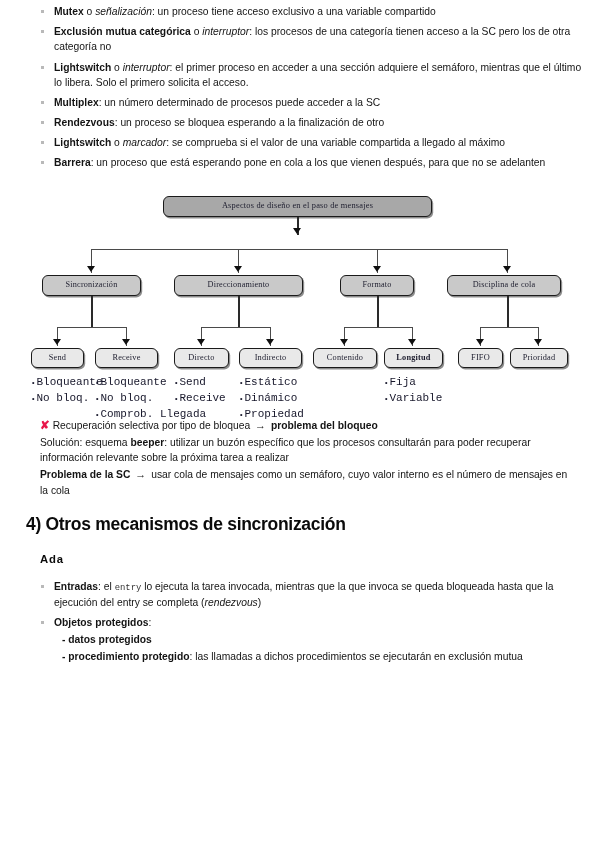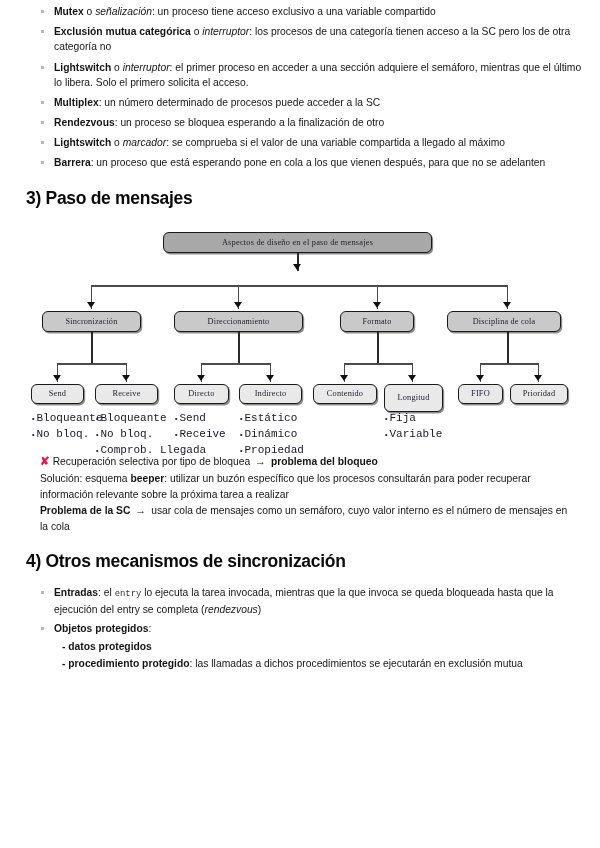--- a/index.html
+++ b/index.html
@@ -163,21 +163,20 @@
       <b>Rendezvous</b><span></span><i></i><span>: un proceso se bloquea esperando a la finalización de otro</span>
     </li>
     <li>
       <b>Lightswitch</b><span> o </span><i>marcador</i><span>: se comprueba si el valor de una variable compartida a llegado al máximo</span>
     </li>
     <li>
       <b>Barrera</b><span></span><i></i><span>: un proceso que está esperando pone en cola a los que vienen después, para que no se adelanten</span>
     </li>
   </ul>
 
-  <h2 class="sec" style="margin-top:15px;">3) Paso de mensajes</h2>
 
   <div class="diagram" style="margin-left:-14px;">
 
     <div class="node root" style="left:163px; top:21px; width:269px; height:21px;">
       <span>Aspectos de diseño en el paso de mensajes</span>
     </div>
 
     <div class="ln v thick" style="left:297px; top:42px; height:18px;"></div>
     <div class="arrowhead" style="left:293px; top:53px;"></div>
 
@@ -241,21 +240,21 @@
     </div>
     <div class="node leaf" style="left:174px; top:173px; width:55px; height:20px;">
       <span>Directo</span>
     </div>
     <div class="node leaf" style="left:239px; top:173px; width:63px; height:20px;">
       <span>Indirecto</span>
     </div>
     <div class="node leaf" style="left:313px; top:173px; width:64px; height:20px;">
       <span>Contenido</span>
     </div>
-    <div class="node leaf" style="left:384px; top:173px; width:59px; height:28px;">
+    <div class="node leaf" style="left:384px; top:173px; width:59px; height:20px;font-weight:bold;">
       <span>Longitud</span>
     </div>
     <div class="node leaf" style="left:458px; top:173px; width:45px; height:20px;">
       <span>FIFO</span>
     </div>
     <div class="node leaf" style="left:510px; top:173px; width:58px; height:20px;">
       <span>Prioridad</span>
     </div>
 
     <div class="sublist" style="left:31px; top:199px;">
@@ -288,20 +287,21 @@
     </div>
     <div>
       <span>Solución: esquema </span><b>beeper</b><span>: utilizar un buzón específico que los procesos consultarán para poder recuperar información relevante sobre la próxima tarea a realizar</span>
     </div>
     <div>
       <b>Problema de la SC</b> <span class="arrow">→</span> <span>usar cola de mensajes como un semáforo, cuyo valor interno es el número de mensajes en la cola</span>
     </div>
   </div>
 
   <h2 class="sec" style="margin-top:14px;">4) Otros mecanismos de sincronización</h2>
+  <h3 class="sub" style="margin-top:13px;">Ada</h3>
 
   <ul class="bl tight" style="margin-top:11px;">
     <li>
       <b>Entradas</b><span>: el </span><code>entry</code><span> lo ejecuta la tarea invocada, mientras que la que invoca se queda bloqueada hasta que la ejecución del entry se completa (</span><i>rendezvous</i><span>)</span>
     </li>
     <li>
       <b>Objetos protegidos</b><span>:</span>
       <div style="padding-left:8px; margin-top:2px;">
         <b>- datos protegidos</b>
       </div>

